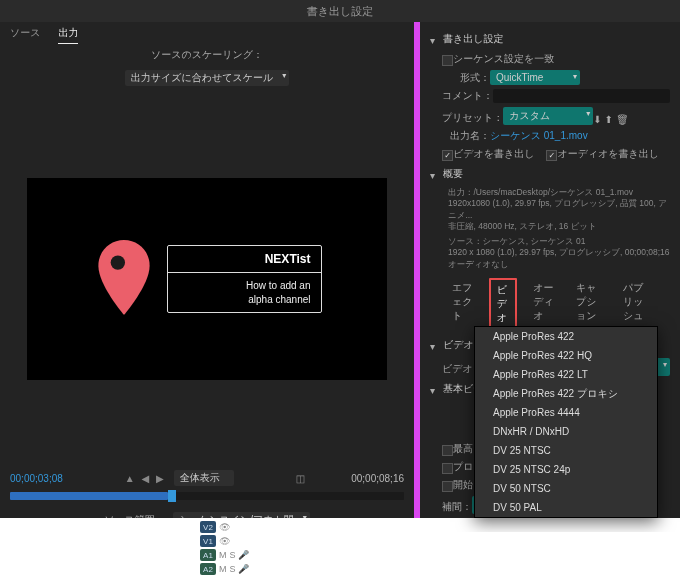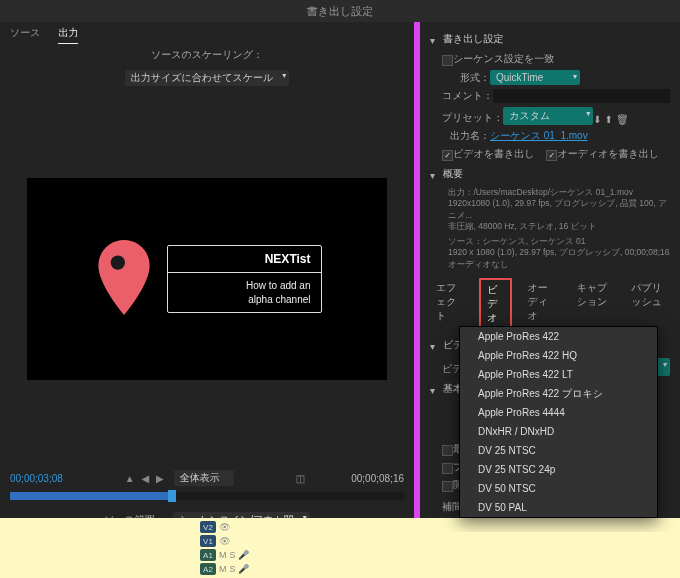--- a/index.html
+++ b/index.html
@@ -36,35 +36,35 @@
   
   
   .sect-head { display: flex; align-items: center; gap: 4px; font-size: 10px; color: #ccc; margin: 4px 0; }
   .sect-head .tw { width: 9px; height: 9px; color: #aaa; }
   .row { display: flex; align-items: flex-end; font-size: 10px; color: #aaa; padding: 2px 0 2px 12px; }
   .row .lbl { min-width: 48px; text-align: right; }
   .ck { width: 11px; height: 11px; background: #333; border: 1px solid #555; display: inline-flex; align-items: center; justify-content: center; font-size: 8px; color: #ddd; }
   .ck.on::before { content: "✓"; }
   .val-select { background: #0f766e; padding: 2px 14px 2px 6px; border-radius: 2px; color: #ccc; min-width: 90px; position: relative; }
   .val-select::after { content: "▾"; position: absolute; right: 3px; font-size: 8px; }
-  .link { color: #3498db; text-decoration: underline; }
+  .link { color: #3498db; }
   .text-input { background: #171717; height: 14px; flex: 1; border-radius: 2px; }
   .icons-small { color: #aaa; letter-spacing: 3px; font-size: 10px; }
   .summary { font-size: 8.5px; color: #888; padding: 2px 0 2px 18px; line-height: 1.35; }
-  .tabs2 { display: flex; gap: 10px; margin: 6px 0 8px; font-size: 10px; }
+  .tabs2 { display: flex; gap: 10px; margin: 6px 16px 8px; font-size: 10px; }
   .tabs2 span { padding: 3px 6px; color: #aaa; }
   .tabs2 .active { color: #eee; border: 2px solid #e84c4c; border-radius: 1px; }
   .sub-sect { margin: 4px 0; }
   
   
-  .dropdown { position: absolute; right: 22px; top: 304px; width: 199px; background: #323232; border: 1px solid #000; z-index: 50; box-shadow: 0 4px 16px rgba(0,0,0,0.6); max-height: 266px; overflow: hidden; }
+  .dropdown { position: absolute; right: 22px; top: 304px; width: 184px; background: #323232; border: 1px solid #000; z-index: 50; box-shadow: 0 4px 16px rgba(0,0,0,0.6); max-height: 266px; overflow: hidden; }
   .dropdown .opt { padding: 2px 8px 2px 18px; font-size: 10px; color: #ddd; line-height: 1.5; position: relative; }
   
   
-  .bottom-tl { position: absolute; left: 0; right: 0; bottom: 0; height: 60px; background: #fef9c3; padding: 2px 0; }
+  .bottom-tl { position: absolute; left: 0; right: 0; bottom: 0; height: 60px; background: #ffffff; padding: 2px 0; }
   .track { height: 14px; display: flex; align-items: center; gap: 3px; padding-left: 200px; }
   .trk-lbl { width: 16px; height: 12px; background: #2a4d6d; color: #cde; font-size: 8px; display: flex; align-items: center; justify-content: center; border-radius: 2px; }
   .trk-lbl.a { background: #2d5c4a; }
   .eye { font-size: 9px; color: #888; }
   .mic { font-size: 9px; color: #888; }
 </style>
 </head>
 <body>
 
 <div class="title-bar">書き出し設定</div>

